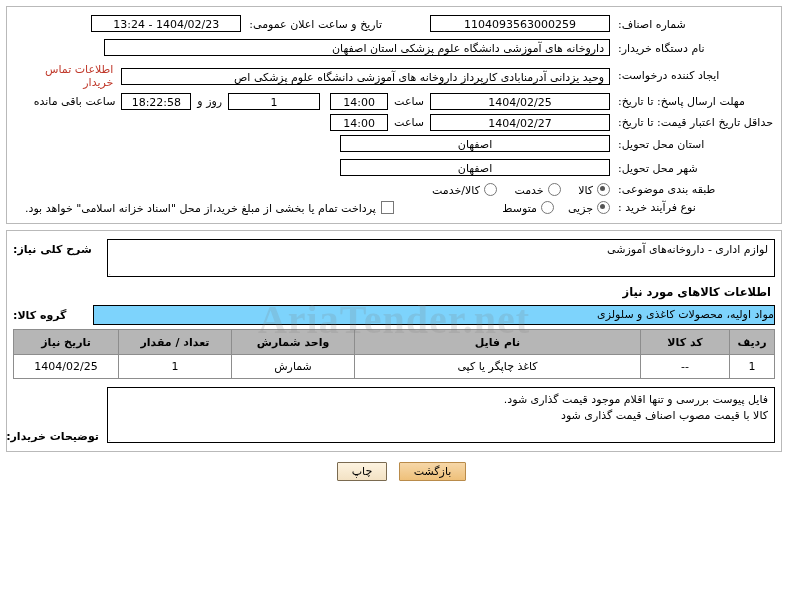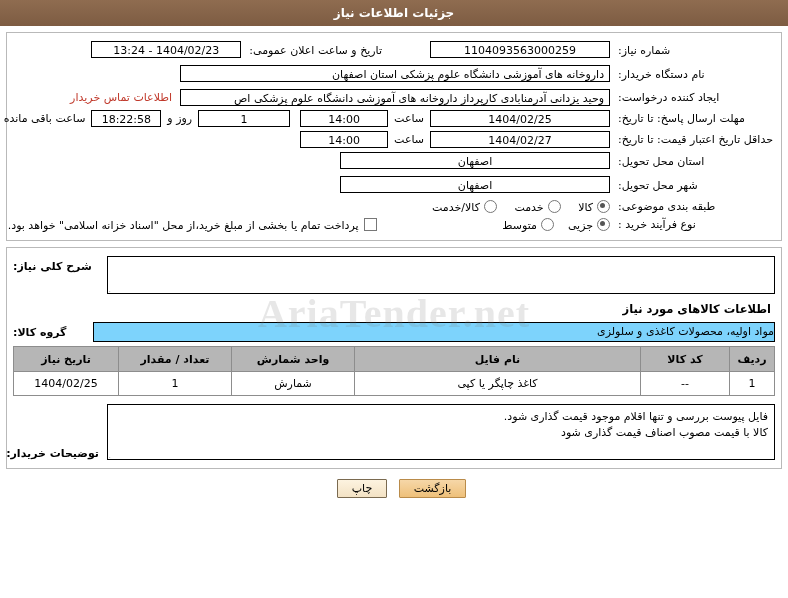--- a/index.html
+++ b/index.html
@@ -88,22 +88,22 @@
     font-size: 11px;
     text-align: center;
     display: inline-block;
     box-sizing: border-box;
     white-space: nowrap;
     overflow: hidden;
   }
   .fld.right { text-align: right; }
   .fld.w-num { width: 180px; }
   .fld.w-date { width: 150px; }
-  .fld.w-vlong { width: 430px; }
-  .fld.w-time { width: 88px; }
+  .fld.w-vlong { width: 506px; }
+  .fld.w-time { width: 58px; }
   .fld.w-day { width: 92px; }
   .fld.w-remain { width: 70px; }
   .fld.w-city { width: 270px; }
   .inline-lbl {
     display: inline-block;
     padding: 0 6px;
     font-size: 11px;
     white-space: nowrap;
   }
   .linktxt {
@@ -294,27 +294,26 @@
     border-color: #b98b4a;
   }
 </style>
 </head>
 <body>
 
 <div class="page">
 
   <div class="watermark">AriaTender.net</div>
 
-  <div class="header-bar">جزئیات اطلاعات نیاز</div>
 
   <div class="panel top">
     <table class="form">
       <tbody>
           <tr>
-        <td class="lbl">شماره نیاز:</td>
+        <td class="lbl">شماره اصناف:</td>
         <td style="width:220px">
           <span class="fld w-num">1104093563000259</span>
         </td>
         <td class="lbl">تاریخ و ساعت اعلان عمومی:</td>
         <td>
           <span class="fld w-date">1404/02/23 - 13:24</span>
         </td>
       </tr>
       <tr>
         <td class="lbl">نام دستگاه خریدار:</td>
@@ -400,20 +399,21 @@
         </td>
       </tr>
     </tbody>
       </table>
   </div>
 
   <div class="panel mid">
 
     <div class="desc-row">
       <div class="desc-box">
+        <span>لوازم اداری - داروخانه‌های آموزشی</span>
         <span class="resize-corner"></span>
       </div>
       <div class="desc-lbl">شرح کلی نیاز:</div>
     </div>
 
     <div class="section-title">اطلاعات کالاهای مورد نیاز</div>
 
     <div class="group-row">
       <div class="group-box">مواد اولیه، محصولات کاغذی و سلولزی</div>
       <div class="group-lbl">گروه کالا:</div>

